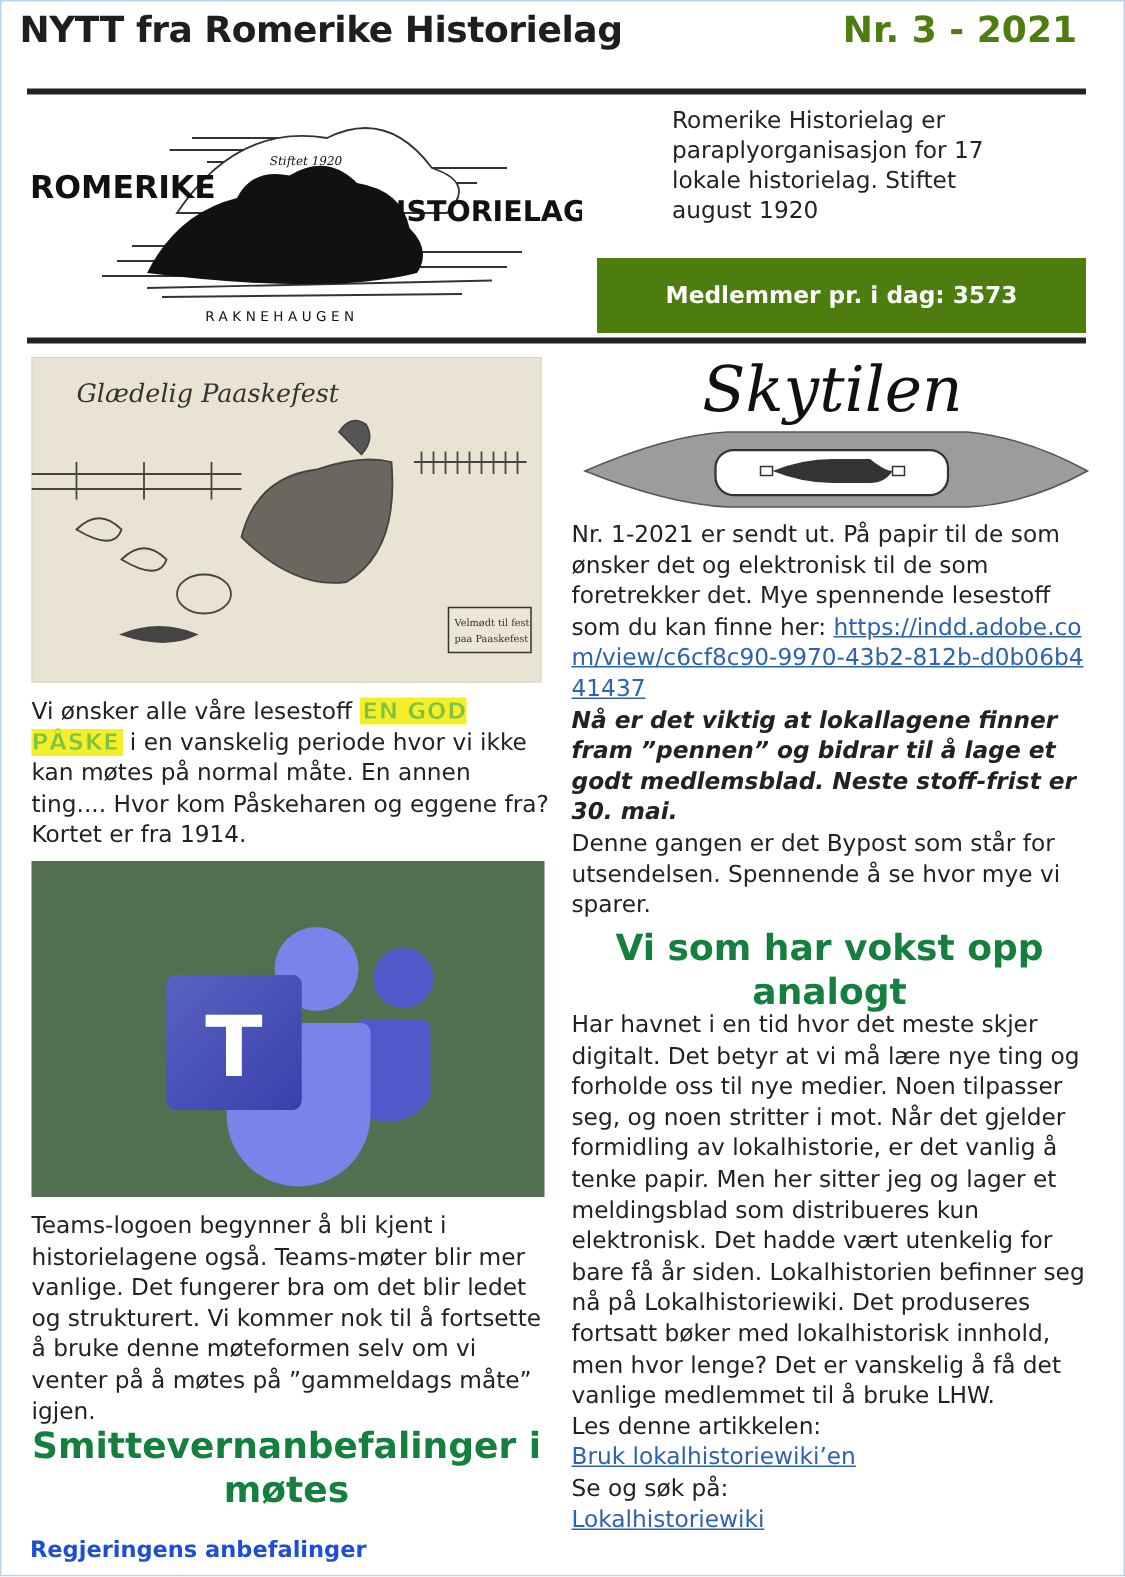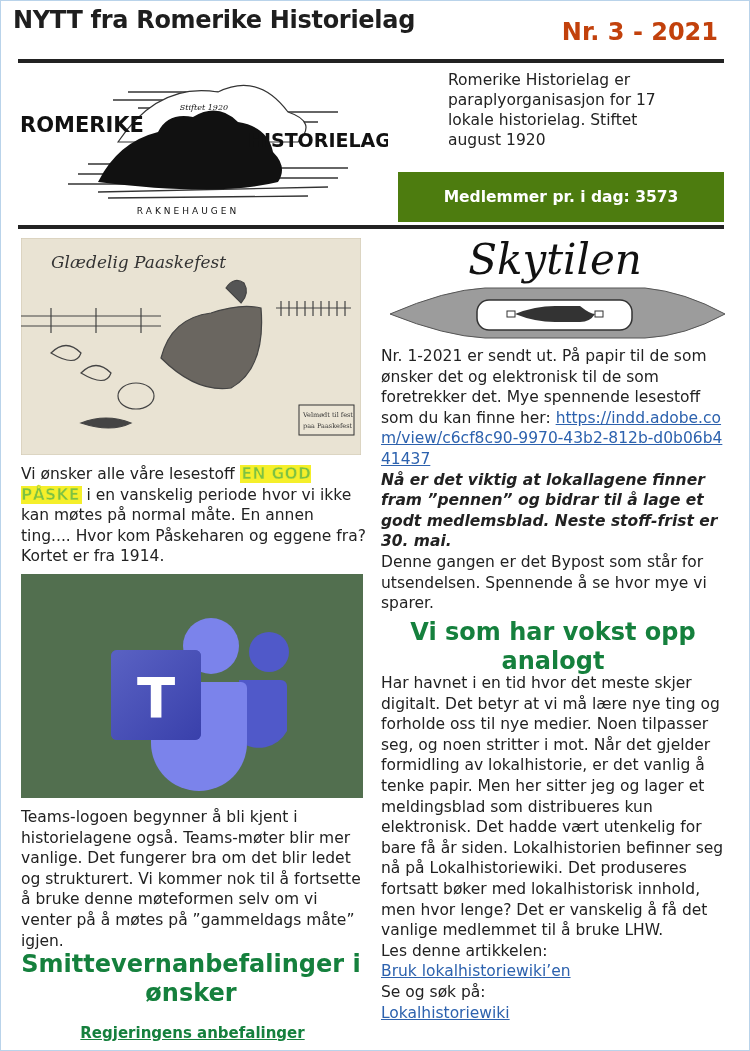--- a/index.html
+++ b/index.html
@@ -9,21 +9,21 @@
   }
   .page-border {
     position: absolute; left: 0; top: 0; width: 748px; height: 1049px;
     border: 1px solid #b9d3ea; pointer-events: none;
   }
   .masthead-title {
     position: absolute; left: 13px; top: 6px; font-size: 24px; font-weight: bold;
     font-family: "DejaVu Sans", sans-serif; letter-spacing: -0.3px; color: #1e1e1e;
   }
   .masthead-issue {
-    position: absolute; right: 32px; top: 18px; font-size: 24px; font-weight: bold; color: #c2410c; text-align: right;
+    position: absolute; right: 32px; top: 6px; font-size: 24px; font-weight: bold; color: #4d7c0f; text-align: right;
   }
   .rule { position: absolute; background: #222; height: 4px; }
   .logo-box { position: absolute; left: 18px; top: 72px; width: 370px; height: 150px; }
   .intro-text {
     position: absolute; left: 448px; top: 70px; width: 240px; font-size: 15.5px; line-height: 20px; color: #222;
   }
   .members-box {
     position: absolute; left: 398px; top: 172px; width: 326px; height: 50px; background: #4d7c0f;
     color: #fff; font-weight: bold; font-size: 15.5px; display: flex; align-items: center; justify-content: center;
   }
@@ -34,22 +34,22 @@
     font-weight: bold; color: #7dc242; background: #f5ef2a; padding: 0 2px;
     -webkit-text-stroke: 0.6px #f5ef2a; letter-spacing: 0.3px;
   }
   .teams-img { position: absolute; left: 21px; top: 574px; width: 342px; height: 224px; background: #526f4f; }
   .left-p2 { position: absolute; left: 21px; top: 807px; width: 345px; }
   .h-blue {
     color: #15803d; font-weight: bold; font-size: 24px; line-height: 29px; text-align: center;
   }
   .left-h { position: absolute; left: 10px; top: 950px; width: 362px; }
   .left-link {
-    position: absolute; left: 20px; top: 1024px; width: 345px; text-align: center; font-weight: bold;
-    font-size: 15px; color: #15803d; text-decoration: underline;
+    position: absolute; left: 20px; top: 1024px; width: 345px; font-weight: bold;
+    font-size: 15px; color: #1d4ed8; 
   }
   .skytilen { position: absolute; left: 385px; top: 232px; width: 345px; height: 110px; }
   .right-p1 { position: absolute; left: 381px; top: 346px; width: 350px; }
   .link { color: #2d62ae; text-decoration: underline; }
   .bi { font-weight: bold; font-style: italic; }
   .right-h { position: absolute; left: 378px; top: 618px; width: 350px; }
   .right-p2 { position: absolute; left: 381px; top: 673px; width: 350px; }
 </style>
 </head>
 <body>
@@ -134,21 +134,21 @@
         <stop offset="0" stop-color="#5a62c3"></stop>
           <stop offset="1" stop-color="#3940ab"></stop>
       </linearGradient>
     </defs>
     <text x="135" y="143" font-family="DejaVu Sans, sans-serif" font-weight="bold" font-size="56" fill="#fff" text-anchor="middle">T</text>
   </svg>
 </div>
 
 <div class="p-text left-p2">Teams-logoen begynner å bli kjent i historielagene også. Teams-møter blir mer vanlige. Det fungerer bra om det blir ledet og strukturert. Vi kommer nok til å fortsette å bruke denne møteformen selv om vi venter på å møtes på ”gammeldags måte” igjen.</div>
 
-<div class="h-blue left-h">Smittevernanbefalinger i ønsker</div>
+<div class="h-blue left-h">Smittevernanbefalinger i møtes</div>
 
 <div class="left-link">Regjeringens anbefalinger</div>
 
 <div class="skytilen">
   <svg width="345" height="110" viewBox="0 0 345 110">
     <path d="M5 82 Q60 58 100 56 L260 56 Q300 60 340 82 Q300 104 260 106 L100 106 Q60 104 5 82 Z" fill="#9c9c9c" stroke="#555" stroke-width="1"></path>
     <rect x="92" y="68" width="155" height="30" rx="12" fill="#fff" stroke="#333" stroke-width="1.5"></rect>
     <rect x="122" y="79" width="8" height="6" fill="#fff" stroke="#333"></rect>
     <rect x="210" y="79" width="8" height="6" fill="#fff" stroke="#333"></rect>
     <path d="M130 82 Q150 74 170 74 L195 74 Q205 82 210 82 Q205 90 195 90 L170 90 Q150 90 130 82 Z" fill="#333"></path>

